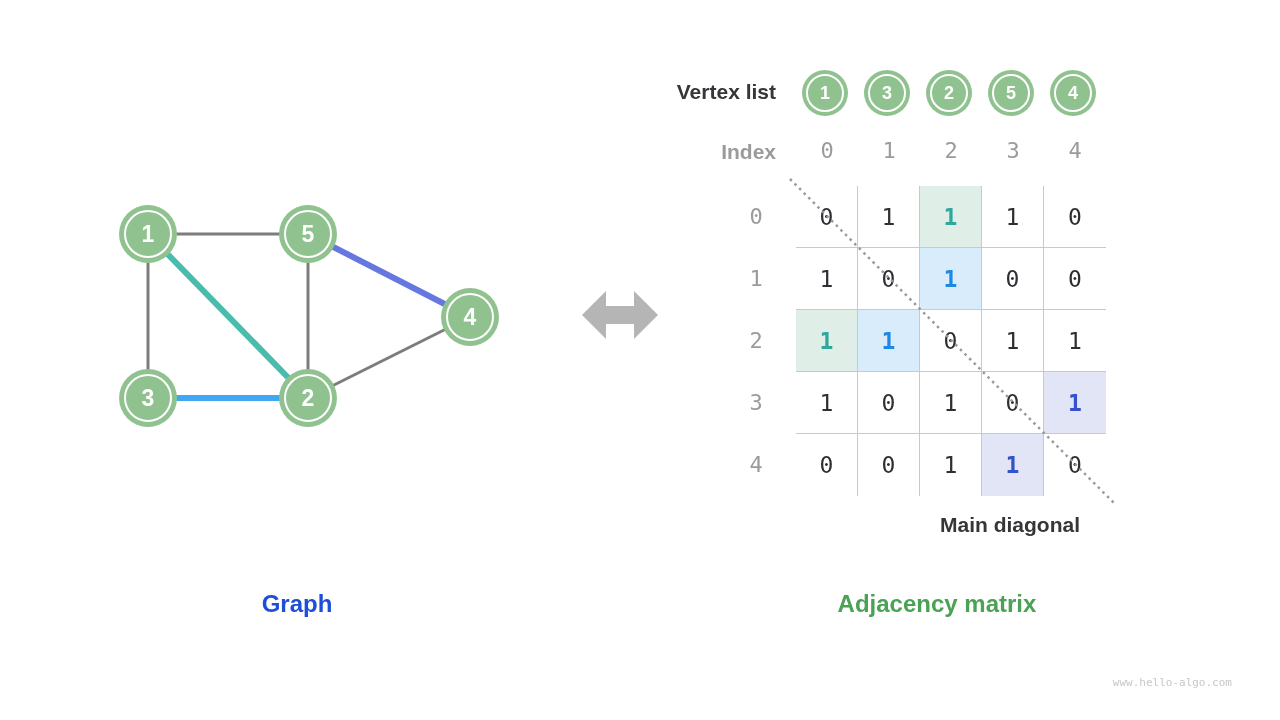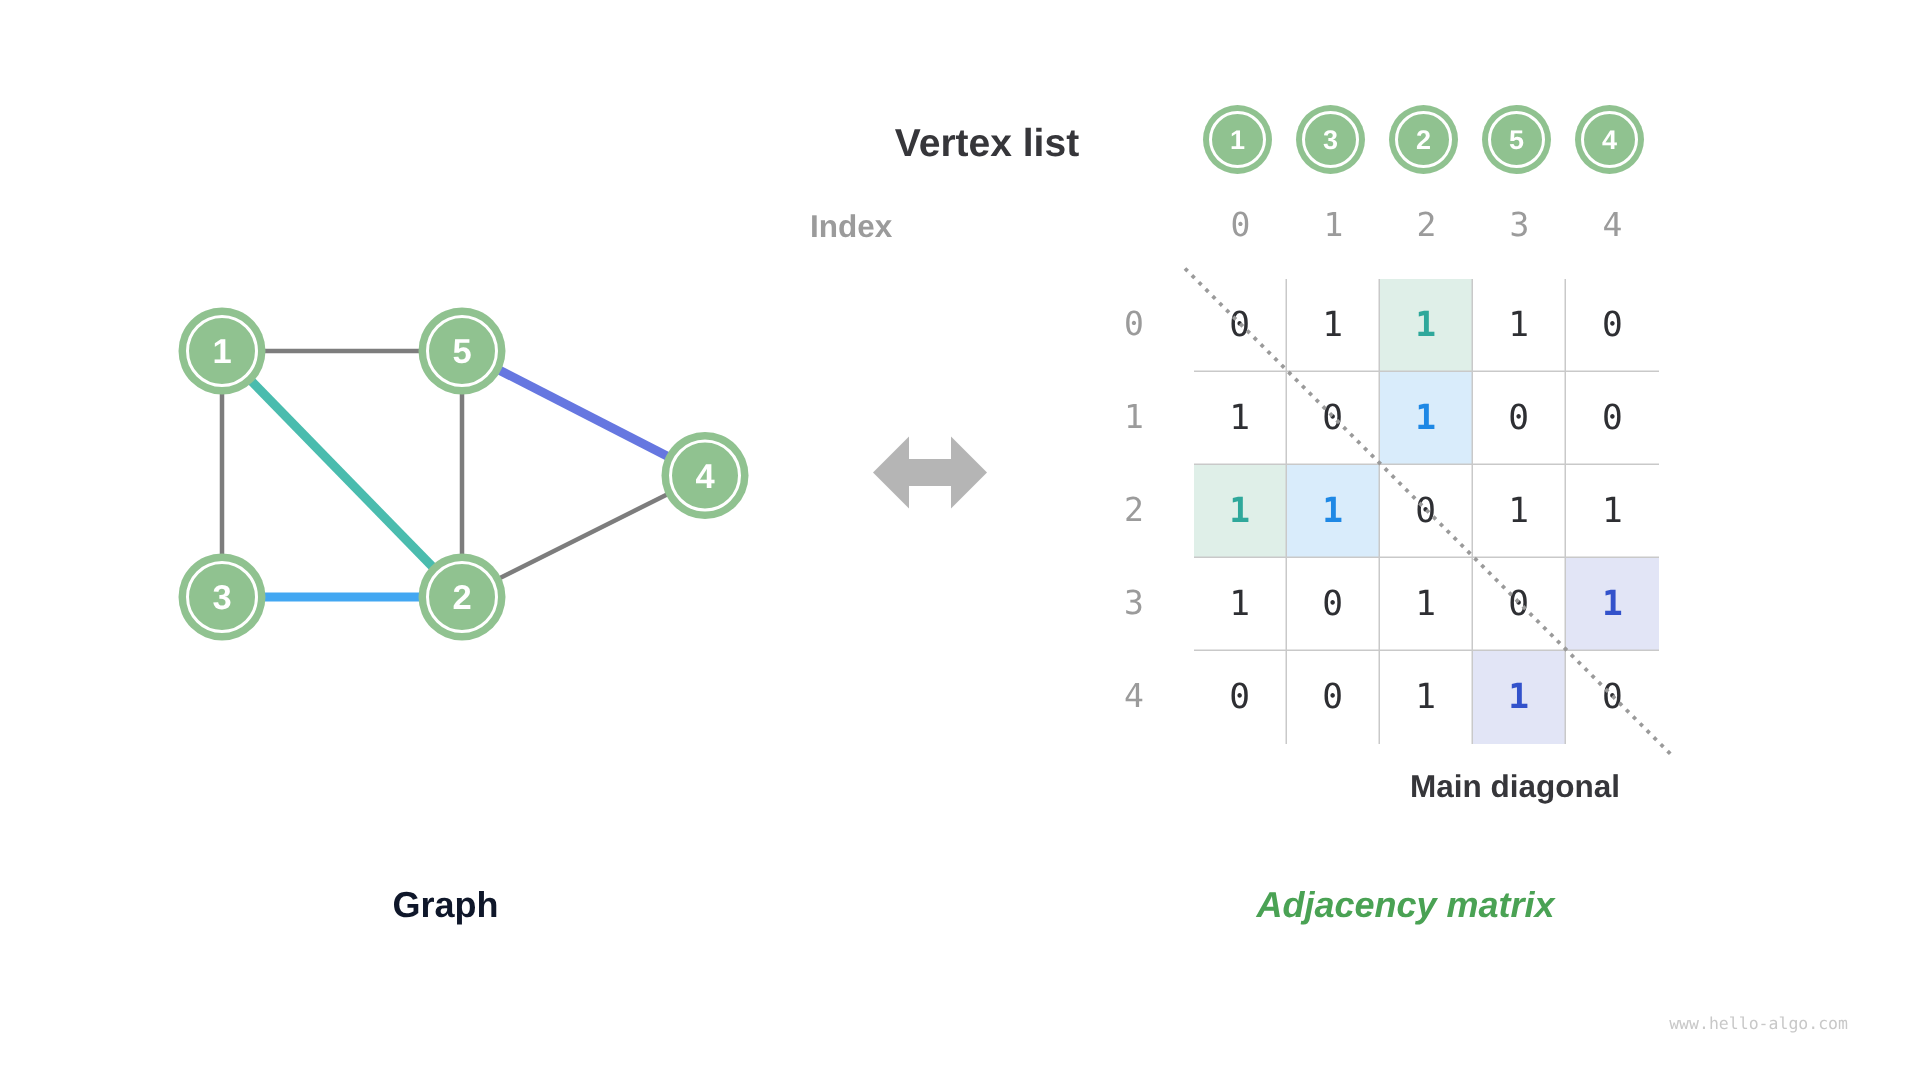--- a/index.html
+++ b/index.html
@@ -18,25 +18,25 @@
   }
   
   .vnode{
     position:absolute;width:34px;height:34px;border-radius:50%;
     border:2px solid #ffffff;box-shadow:0 0 0 4px var(--green);
     background:var(--green);color:#ffffff;font-weight:bold;font-size:18px;
     display:flex;align-items:center;justify-content:center;z-index:3;
   }
 
   .vlist-label{
-    position:absolute;left:540px;top:80px;width:236px;text-align:center;
-    font-size:26px;font-weight:bold;color:#36363a;
+    position:absolute;left:540px;top:80px;width:236px;text-align:right;
+    font-size:21px;font-weight:bold;color:#36363a;
   }
   .index-label{
-    position:absolute;left:540px;top:140px;width:236px;text-align:left;
+    position:absolute;left:540px;top:140px;width:236px;text-align:right;
     font-size:21px;font-weight:bold;color:#9b9b9b;
   }
   .idx-num{
     position:absolute;width:62px;text-align:center;top:138px;
     font-family:"DejaVu Sans Mono", monospace;font-size:22px;color:#9b9b9b;z-index:2;
   }
   .row-label{
     position:absolute;width:46px;text-align:center;left:733px;
     font-family:"DejaVu Sans Mono", monospace;font-size:22px;color:#9b9b9b;
     height:62px;line-height:62px;z-index:2;
@@ -147,17 +147,17 @@
       <div class="mcell last-row">1</div>
       <div class="mcell last-row hl" style="background: rgb(226, 229, 246); color: rgb(51, 82, 203);">1</div>
       <div class="mcell last-col last-row">0</div>
     </div>
 
   <svg class="layer" width="1280" height="720" style="z-index:2">
     <line id="diag-line" x1="790" y1="179" x2="1114" y2="503" stroke-width="2.5" stroke-dasharray="2.5 4" stroke="#9a9a9a"></line>
   </svg>
   <div class="diag-label">Main diagonal</div>
 
-  <div class="caption caption-graph" style="color: #0f172a;">Graph</div>
-  <div class="caption caption-matrix" style="color: rgb(74, 162, 84); font-style: italic;">Adjacency matrix</div>
+  <div class="caption caption-graph" style="color: #1d4ed8;">Graph</div>
+  <div class="caption caption-matrix" style="color: rgb(74, 162, 84);">Adjacency matrix</div>
 
   <div class="watermark">www.hello-algo.com</div>
 </div>
 
 </body></html>

